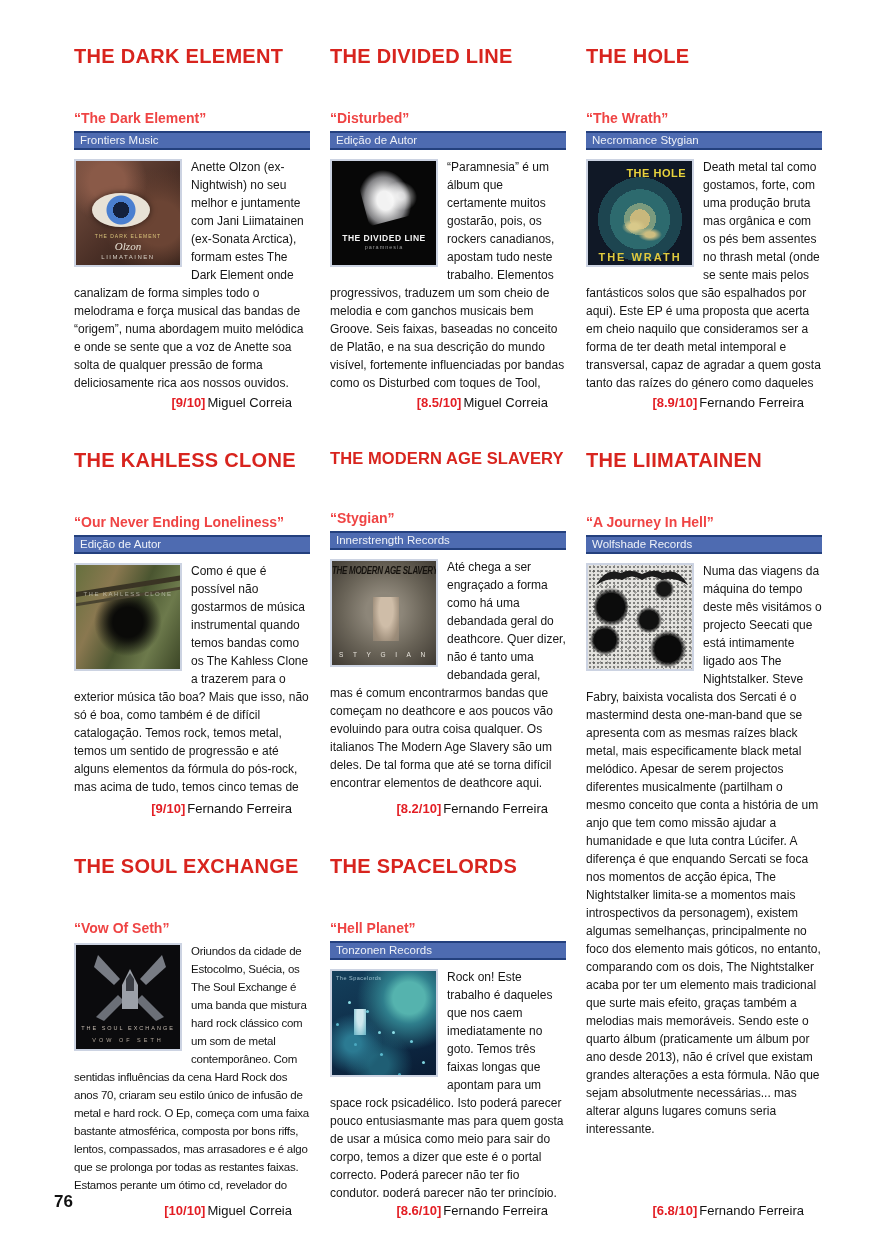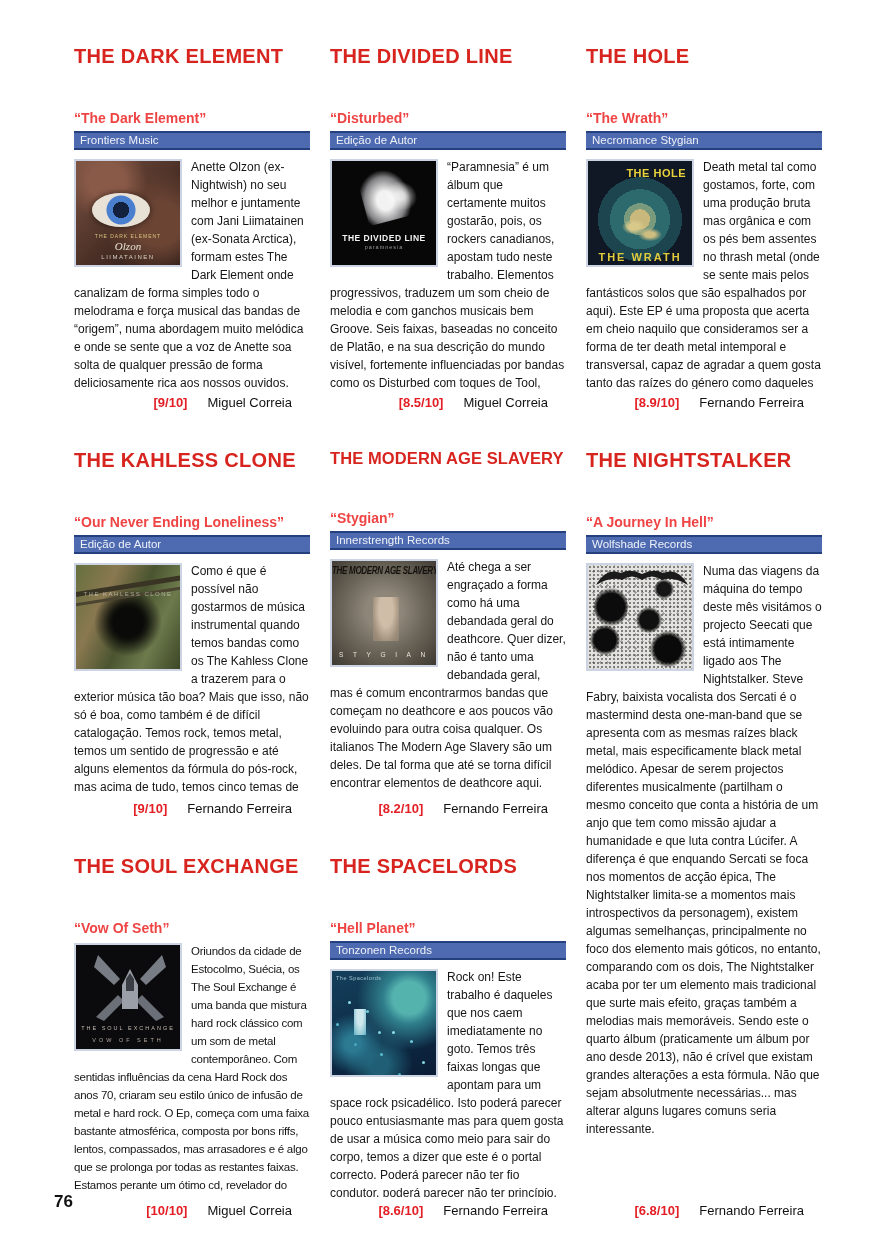--- a/index.html
+++ b/index.html
@@ -25,21 +25,21 @@
   .label-bar {
     background:#4e6bb1; border-top:2px solid #24407e; border-bottom:2px solid #24407e;
     color:#eef1f8; font-size:11.5px; padding:1px 4px 2px 6px; margin-bottom:7px;
   }
   .body-wrap { flex:1 1 auto; min-height:0; overflow:hidden; }
   .body {
     font-size:12px; line-height:14.5px; text-align:justify; color:#151515;
   }
   .body--cond { font-size:11.5px; letter-spacing:-0.25px; }
   .rating-line { margin-top:auto; text-align:right; padding-right:18px; font-size:13px; padding-top:6px; }
-  .score { color:#e31e24; font-weight:bold; margin-right:20px; }
+  .score { color:#e31e24; font-weight:bold; margin-right:2px; }
   .reviewer { color:#111; }
   .page-num { position:absolute; left:54px; top:1192px; font-size:17px; font-weight:bold; color:#111; }
 
   
   .cover {
     position:relative; float:left; width:108px; height:108px;
     border:2px solid #ccd3e2; margin:2px 9px 3px 0; overflow:hidden; background:#111;
   }
   .cover .cv-line { position:absolute; left:0; width:100%; text-align:center; white-space:nowrap; }
 
@@ -218,21 +218,21 @@
         <div class="cv-line l2">S T Y G I A N</div>
       </div>
       <span class="body">Até chega a ser engraçado a forma como há uma debandada geral do deathcore. Quer dizer, não é tanto uma debandada geral, mas é comum encontrarmos bandas que começam no deathcore e aos poucos vão evoluindo para outra coisa qualquer. Os italianos The Modern Age Slavery são um deles. De tal forma que até se torna difícil encontrar elementos de deathcore aqui. Passando por cima de todos os lugares comuns que os podiam limitar, a banda acrescenta uma atmosfera mais densa e até algo sinfónica se é que lhe podemos chamar assim. A ideia de colocar a meio do álbum a “Sandlbasted Skin” dos Pantera talvez não pareça a mais acertada, já que parece quebrar um pouco o ritmo do álbum, mas por outro lado até serve como um bom interlúdio. No geral é um excelente álbum, deathcore ou não.</span>
     </div>
     <div class="rating-line">
       <span class="score">[8.2/10]</span><span class="reviewer">Fernando Ferreira</span>
     </div>
   </article>
 
   <article class="review" style="grid-column:3;grid-row:2 / span 2">
-    <h2 class="band">THE NIGHTSTALKER</h2>
+    <h2 class="band">THE LIIMATAINEN</h2>
     <h3 class="album">“A Journey In Hell”</h3>
     <div class="label-bar">Wolfshade Records</div>
     <div class="body-wrap">
       <div class="cover cv-tns">
         <div class="grain"></div>
         <svg width="100" height="22" viewBox="0 0 100 22">
           <path d="M4 20 Q14 2 29 8 Q38 3 50 9 Q62 3 71 8 Q86 2 96 20 Q81 11 70 15 Q60 8 50 15 Q40 8 30 15 Q19 11 4 20Z" fill="#1b1b1b"></path>
         </svg>
         <div class="blob b1"></div>
         <div class="blob b2"></div>

